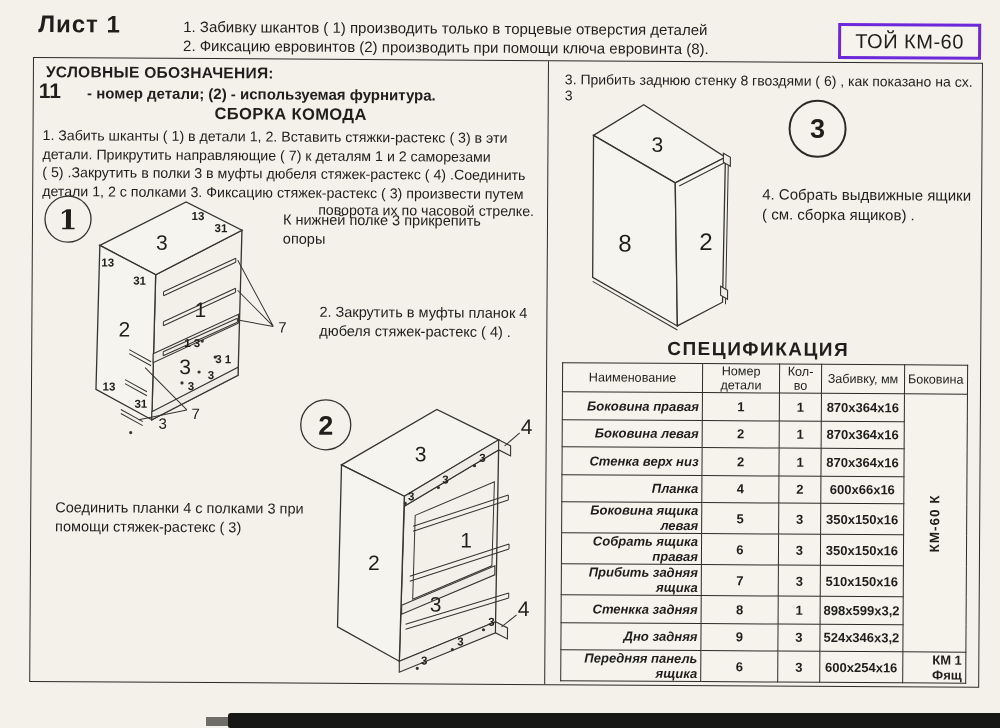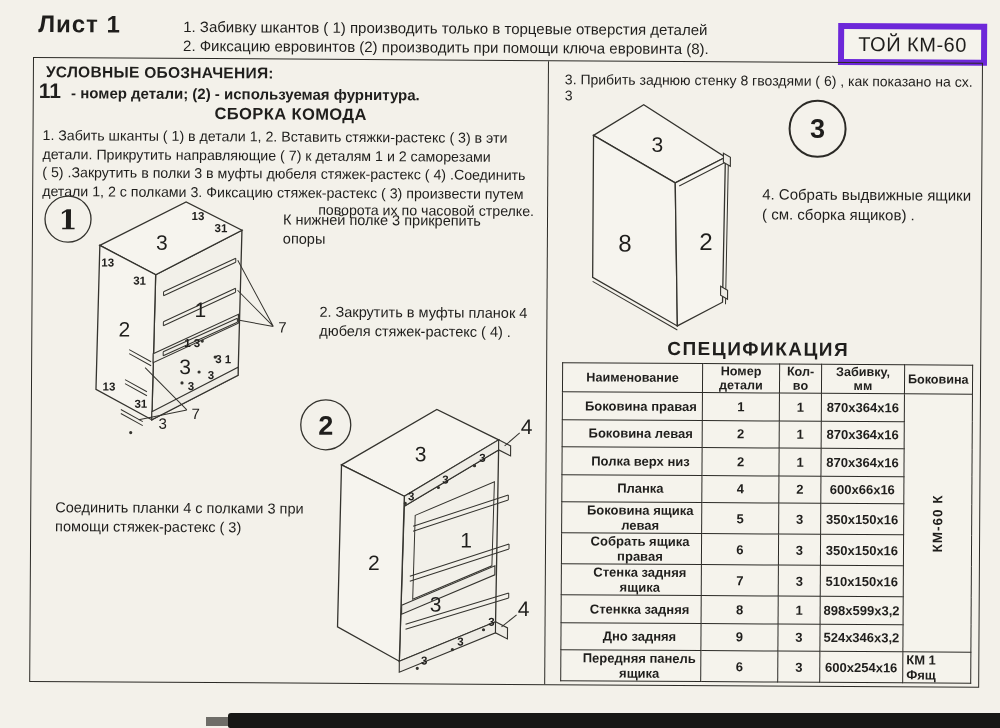--- a/index.html
+++ b/index.html
@@ -8,51 +8,51 @@
     background:#f3f1ea;
     font-family:"Liberation Sans",sans-serif;
     color:#1f1e1c;
   }
   .abs{position:absolute;}
   .pre{white-space:pre-line;}
   .scan{position:absolute;left:0;top:0;width:1000px;height:710px;
         transform:rotate(0.35deg);transform-origin:33px 57px;}
   .sheet-title{left:38px;top:10px;font-size:24px;font-weight:bold;letter-spacing:1px;}
   .top-notes{left:183px;top:16px;font-size:15px;line-height:19px;}
-  .model-box{left:838px;top:18px;width:137px;height:30px;border:6px solid #6d28d9;
+  .model-box{left:838px;top:18px;width:137px;height:30px;border:3px solid #6d28d9;
              display:flex;align-items:center;justify-content:center;
              font-size:20px;letter-spacing:.5px;background:#f5f3ec;}
   .main-box{left:33px;top:57px;width:948px;height:623px;border:1.8px solid #2b2a26;}
   .divider{left:514px;top:0;width:0;height:623px;border-left:1.6px solid #2b2a26;}
 
   .legend-title{left:12px;top:5px;font-size:15.5px;font-weight:bold;letter-spacing:.3px;}
   .legend-line{left:5px;top:21px;font-size:15px;font-weight:bold;}
-  .legend-line .big{font-size:21px;font-weight:bold;margin-right:6px;}
+  .legend-line .big{font-size:21px;font-weight:bold;margin-right:22px;}
   .asm-title{left:0;top:45px;width:514px;text-align:center;font-size:16.5px;font-weight:bold;letter-spacing:.4px;}
   .step1{left:9px;top:68px;width:502px;font-size:14.2px;line-height:18.5px;}
   .step1-end{left:9px;top:142px;width:492px;text-align:right;font-size:14.2px;}
   .note-support{left:250px;top:151px;width:240px;font-size:14.5px;line-height:19px;}
   .step2{left:287px;top:243px;width:235px;font-size:14.5px;line-height:19px;}
   .note-join{left:24px;top:440px;width:290px;font-size:14.5px;line-height:19px;}
 
   .step3{left:531px;top:10px;width:412px;font-size:14px;}
   .step4{left:729px;top:122px;width:240px;font-size:15px;line-height:20px;}
   .badge3{left:755px;top:37px;width:54px;height:54px;border:2px solid #2b2a26;border-radius:50%;
           display:flex;align-items:center;justify-content:center;font-size:27px;font-weight:bold;background:#f4f2eb;}
   .spec-title{left:530px;top:276px;width:392px;text-align:center;
               font-size:19px;font-weight:bold;letter-spacing:1.5px;}
   .spec-table{left:530px;top:301px;border-collapse:collapse;background:#f5f3ec;}
   .spec-table th,.spec-table td{border:1.6px solid #2b2a26;padding:0 3px;}
-  .spec-table th{font-size:12.6px;font-weight:bold;height:26px;}
+  .spec-table th{font-size:12.6px;font-weight:normal;height:26px;}
   .spec-table td{font-size:13px;font-weight:bold;height:26.5px;}
-  .spec-table td.name{padding-left:20px;text-align:center;}
+  .spec-table td.name{padding-left:20px;text-align:right;font-style:italic;}
   .spec-table td.ctr{text-align:center;}
   .vtext{writing-mode:vertical-rl;transform:rotate(180deg);margin:0 auto;
          font-weight:bold;font-size:13.5px;letter-spacing:1px;}
-  .pkg-last{font-size:11px;font-weight:bold;padding:0 1px;text-align:left;}
+  .pkg-last{font-size:11px;font-weight:bold;padding:0 1px;text-align:right;}
 
   svg{overflow:visible;}
   svg .ln{fill:none;stroke:#34332e;stroke-width:1.3;}
   svg .thin{fill:none;stroke:#34332e;stroke-width:1;}
   svg .face{fill:#f6f4ee;stroke:#34332e;stroke-width:1.3;}
   svg .facein{fill:#f2f0e9;stroke:#34332e;stroke-width:1.3;}
   svg .band{fill:#eeece5;stroke:#34332e;stroke-width:1.1;}
   svg text{fill:#1f1e1c;font-family:"Liberation Sans",sans-serif;}
   svg .part{font-size:21px;}
   svg .part2{font-size:24px;}
@@ -227,21 +227,21 @@
               <div class="vtext">КМ-60 К</div>
             </td>
       </tr>
       <tr>
         <td class="name">Боковина левая</td>
         <td class="ctr">2</td>
         <td class="ctr">1</td>
         <td class="ctr">870х364х16</td>
       </tr>
       <tr>
-        <td class="name">Полка верх низ</td>
+        <td class="name">Стенка верх низ</td>
         <td class="ctr">2</td>
         <td class="ctr">1</td>
         <td class="ctr">870х364х16</td>
       </tr>
       <tr>
         <td class="name">Планка</td>
         <td class="ctr">4</td>
         <td class="ctr">2</td>
         <td class="ctr">600х66х16</td>
       </tr>
@@ -251,21 +251,21 @@
         <td class="ctr">3</td>
         <td class="ctr">350х150х16</td>
       </tr>
       <tr>
         <td class="name">Собрать ящика правая</td>
         <td class="ctr">6</td>
         <td class="ctr">3</td>
         <td class="ctr">350х150х16</td>
       </tr>
       <tr>
-        <td class="name">Стенка задняя ящика</td>
+        <td class="name">Прибить задняя ящика</td>
         <td class="ctr">7</td>
         <td class="ctr">3</td>
         <td class="ctr">510х150х16</td>
       </tr>
       <tr>
         <td class="name">Стенкка задняя</td>
         <td class="ctr">8</td>
         <td class="ctr">1</td>
         <td class="ctr">898х599х3,2</td>
       </tr>

